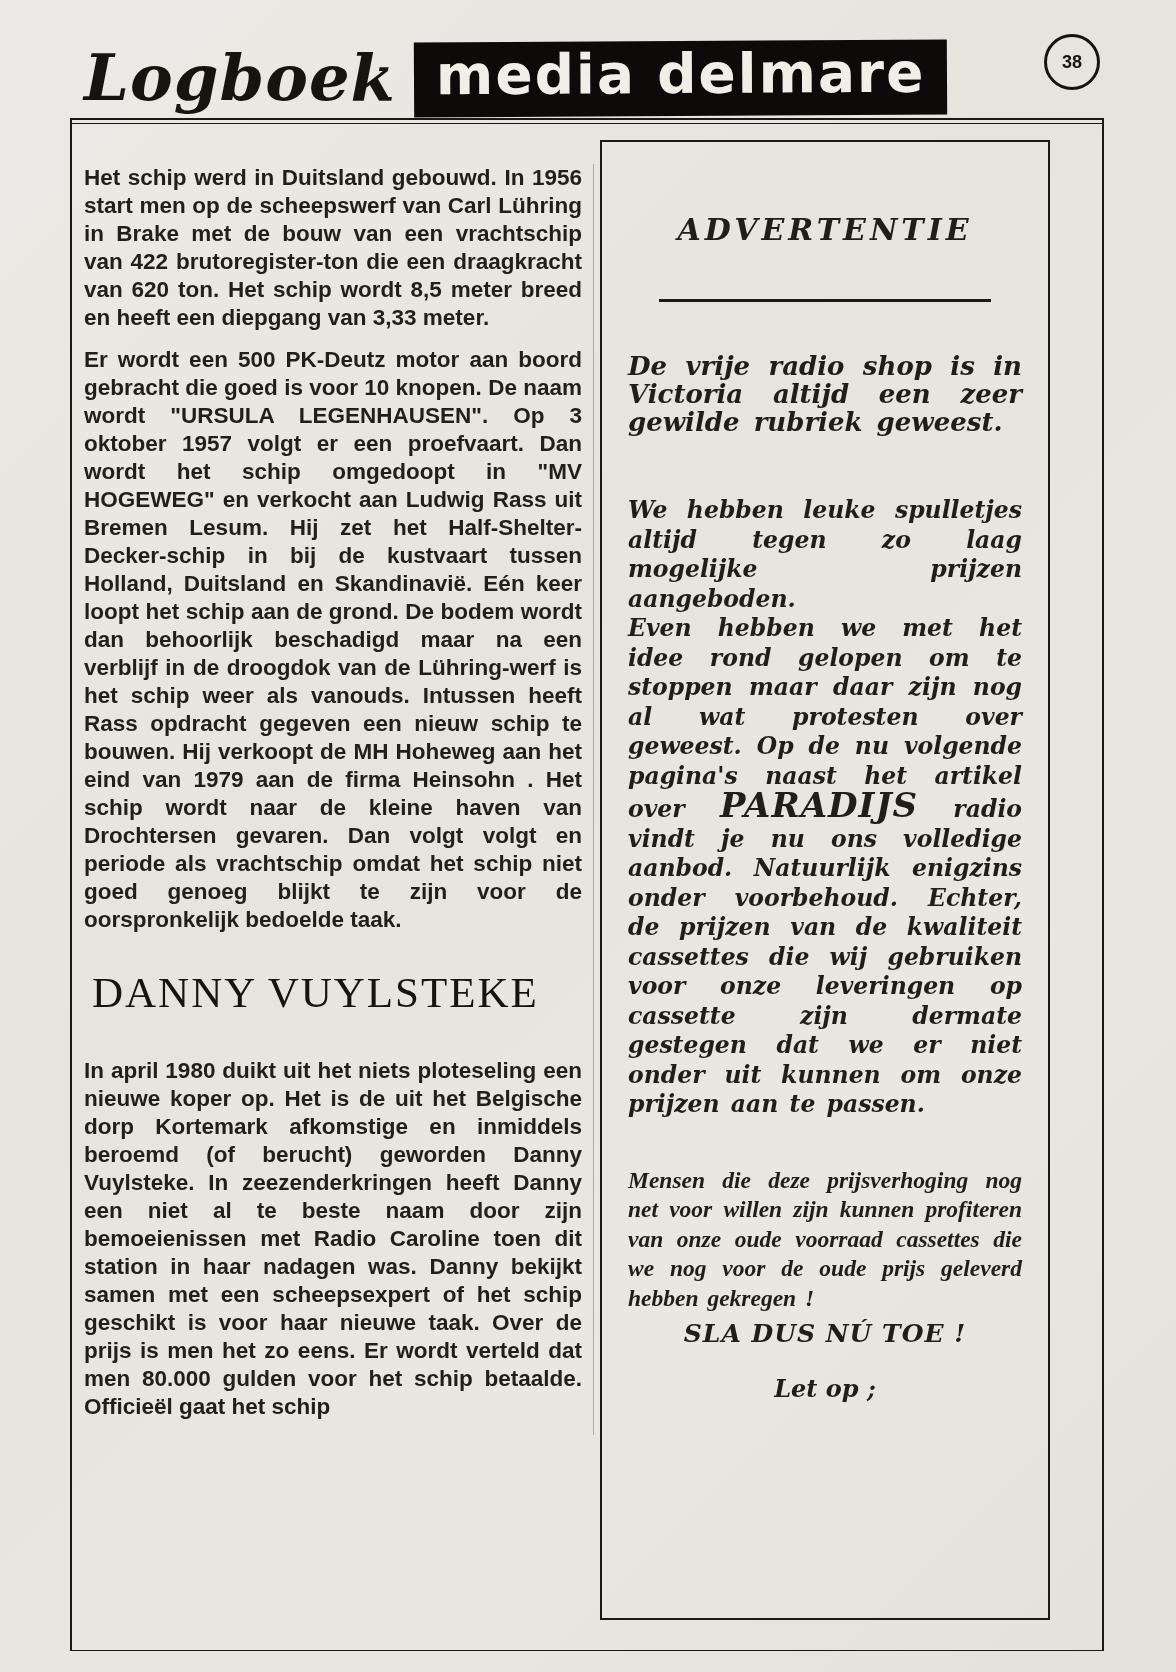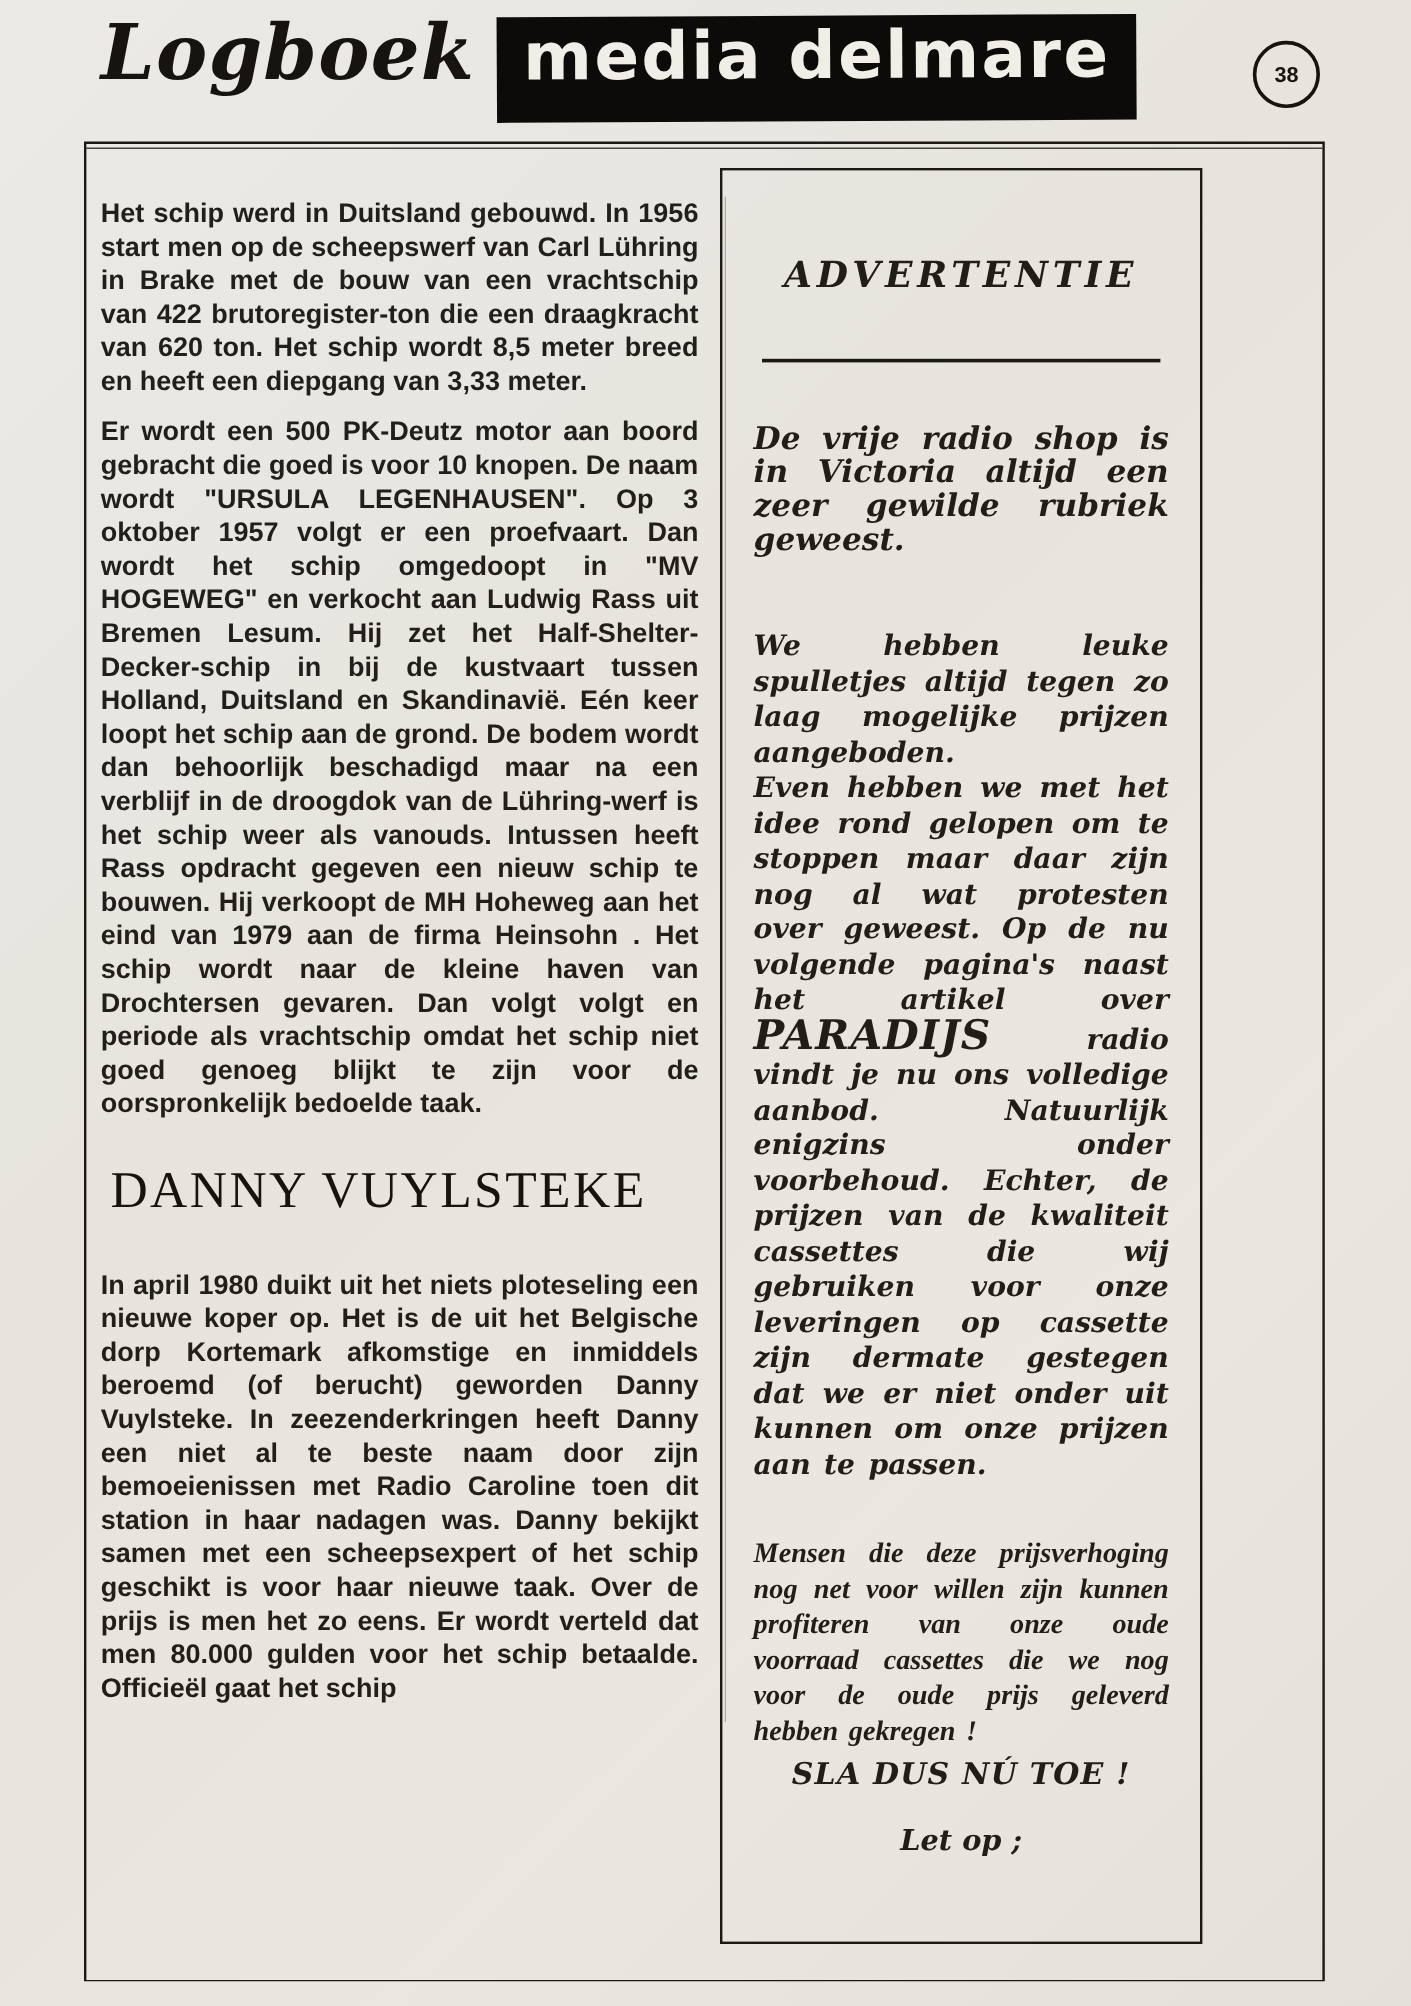--- a/index.html
+++ b/index.html
@@ -10,23 +10,24 @@
     margin: 0 auto;
     background: linear-gradient(135deg, #eceae6 0%, #e7e4de 40%, #eae7e1 70%, #e4e1da 100%);
     color: #211e1a;
     overflow: hidden;
     font-family: "Liberation Sans", sans-serif;
   }
 
   
   .masthead {
     position: absolute;
-    top: 13px; left: 84px; right: 60px;
+    top: 34px; left: 84px; right: 60px;
     height: 88px;
     display: flex;
+    align-items: center;
   }
   .script-title {
     font-family: "DejaVu Serif", serif;
     font-style: italic;
     font-weight: 600;
     font-size: 64px;
     letter-spacing: 1px;
     color: #17140f;
     margin-right: 18px;
     line-height: 1;
@@ -69,21 +70,21 @@
     left: 0; right: 0; top: 3px;
     border-top: 1.5px solid #1c1915;
   }
 
   
   .article-col {
     position: absolute;
     left: 12px; top: 44px;
     width: 498px;
     border-right: 1.5px solid rgba(60,55,48,0.35);
-    padding-right: 22px;
+    padding-right: 11px;
   }
   .article-col p {
     margin: 0 0 14px 0;
     font-size: 22.5px;
     line-height: 28px;
     font-weight: 700;
     text-align: justify;
     color: #221f1b;
   }
   .article-heading {
@@ -92,21 +93,21 @@
     font-weight: normal;
     font-size: 43px;
     letter-spacing: 2px;
     color: #17140f;
   }
 
   
   .advert-box {
     position: absolute;
     left: 528px; top: 20px;
-    width: 402px; height: 1480px;
+    width: 450px; height: 1480px;
     border: 2px solid #1c1915;
     box-sizing: border-box;
     padding: 0 26px;
     font-family: "DejaVu Serif", serif;
     font-style: italic;
     font-weight: bold;
     color: #211d18;
   }
   .advert-title {
     margin: 70px 0 0 0;

